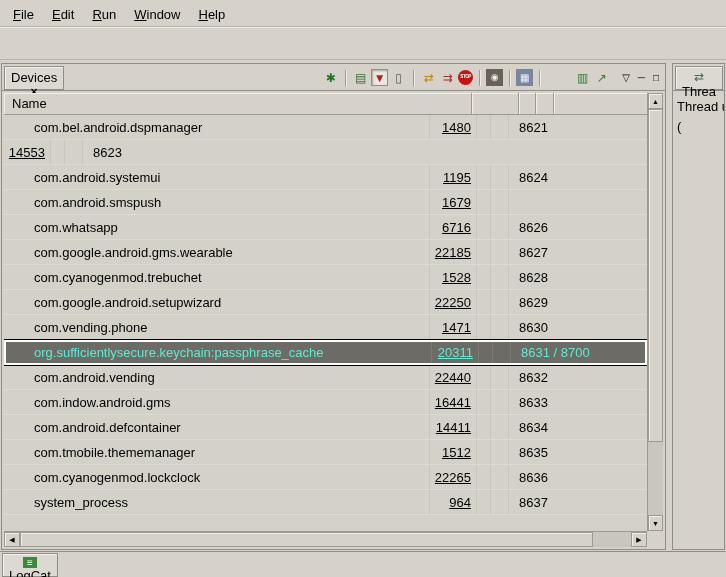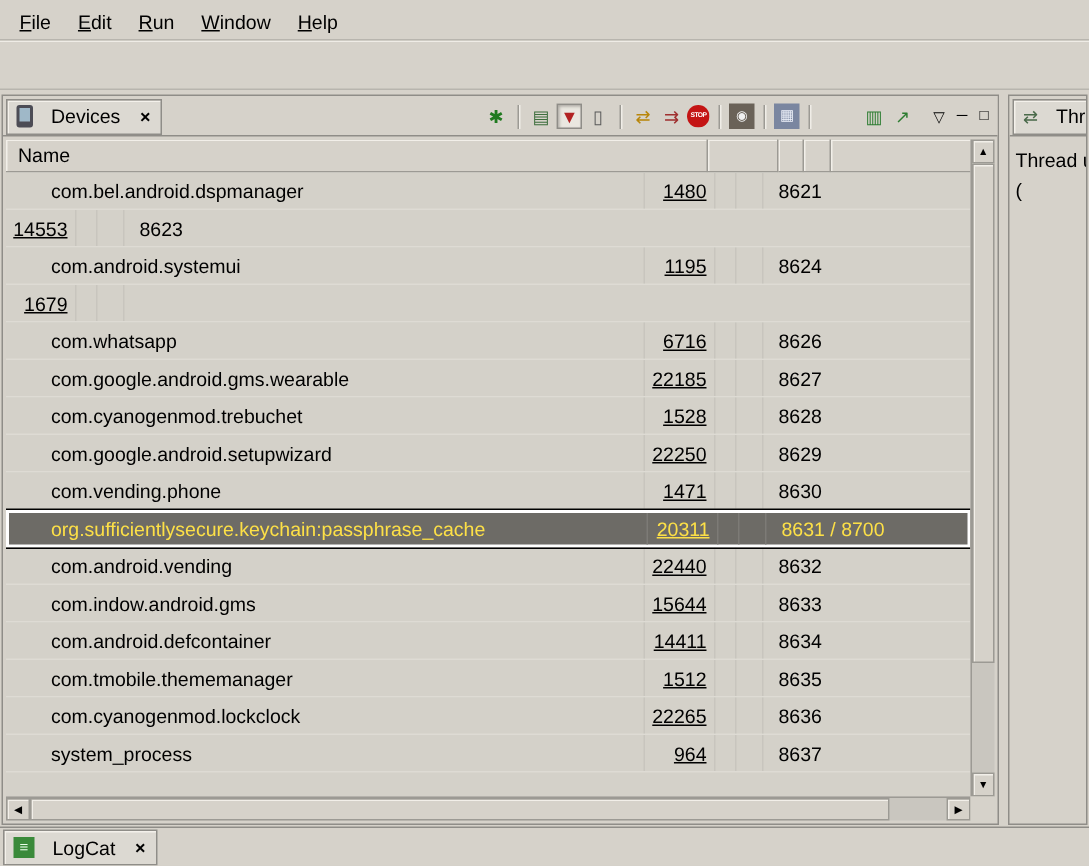--- a/index.html
+++ b/index.html
@@ -24,23 +24,23 @@
   .workbench { position:absolute; top:61px; left:0; right:0; bottom:26px; }
 
   .devices-panel { position:absolute; left:1px; top:2px; width:665px; bottom:1px;
     border:1px solid #8f8d88; background:#d6d2ca; }
   .threads-panel { position:absolute; left:672px; right:1px; top:2px; bottom:1px;
     border:1px solid #8f8d88; background:#d6d2ca; overflow:hidden; }
 
   
   .view-tabbar { height:27px; display:flex; align-items:center; padding:1px 2px 0 2px;
     border-bottom:1px solid #8f8d88; background:#d6d2ca; white-space:nowrap; }
-  .view-tab { display:inline-flex; align-items:center; gap:12px; padding:3px 6px;
+  .view-tab { display:inline-flex; align-items:center; gap:0; padding:3px 6px;
     border:1px solid #8f8d88; background:#dcd9d2;
-    box-shadow: inset 1px 1px 0 #f4f1eb; height:24px; }
+    box-shadow: inset 1px 1px 0 #f4f1eb; height:24px;flex-direction:column; }
   .tab-label { font-size:13px; }
   .tab-close { font-size:12px; font-weight:bold; padding:0 1px; cursor:default; }
 
   .device-glyph { width:11px; height:15px; background:#4c4c55; border-radius:2px;
     display:inline-block; position:relative; }
   .device-glyph::after { content:""; position:absolute; left:2px; top:2px; right:2px; bottom:4px;
     background:#9fb8c8; }
   .logcat-glyph { width:14px; height:14px; background:#3a8a3a; color:#eaffea;
     display:inline-flex; align-items:center; justify-content:center; font-size:10px; }
   .threads-glyph { font-size:12px; color:#4a6a4a; }
@@ -69,21 +69,21 @@
 
   .tbody { grid-row:2; grid-column:1; overflow:hidden; background:#d4d1c9; }
   .trow { height:25px; display:flex; align-items:center; background:#d4d1c9;
     border-bottom:1px solid #dedbd4; cursor:default; }
   .trow > div { height:100%; display:flex; align-items:center; overflow:hidden; white-space:nowrap; }
   .c-name { width:426px; padding-left:30px; border-right:1px solid #c8c5be; }
   .c-pid  { width:47px; justify-content:flex-end; padding-right:5px; border-right:1px solid #c8c5be;text-decoration:underline; }
   .c-s1 { width:14px; border-right:1px solid #c8c5be; }
   .c-s2 { width:18px; border-right:1px solid #c8c5be; }
   .c-port { flex:1; padding-left:10px; }
-  .trow.selected { background:#6d6b66; color:#fde047; border:2px solid #fff; outline:1px solid #000; }
+  .trow.selected { background:#6d6b66; color:#5eead4; border:2px solid #fff; outline:1px solid #000; }
   .trow.selected > div { border-right-color:#7d7b76; }
   .trow.selected .c-name { padding-left:28px; }
 
   
   .vscroll { grid-row:1 / 3; grid-column:2; display:flex; flex-direction:column;
     background:#c9c6bf; border-left:1px solid #9c9a94; }
   .sbtn { height:16px; flex:none; display:flex; align-items:center; justify-content:center;
     font-size:7px; background:#d6d2ca; border:1px solid #9c9a94;
     box-shadow: inset 1px 1px 0 #f2efe9; cursor:default; }
   .vthumb { height:76%; background:#d6d2ca; border:1px solid #9c9a94;
@@ -177,20 +177,21 @@
             <div class="c-port">8623</div>
           </div>
           <div class="trow">
             <div class="c-name">com.android.systemui</div>
             <div class="c-pid">1195</div>
             <div class="c-s1"></div>
             <div class="c-s2"></div>
             <div class="c-port">8624</div>
           </div>
           <div class="trow">
+            <div class="c-name">com.android.smspush</div>
             <div class="c-pid">1679</div>
             <div class="c-s1"></div>
             <div class="c-s2"></div>
           </div>
           <div class="trow">
             <div class="c-name">com.whatsapp</div>
             <div class="c-pid">6716</div>
             <div class="c-s1"></div>
             <div class="c-s2"></div>
             <div class="c-port">8626</div>
@@ -232,21 +233,21 @@
           </div>
           <div class="trow">
             <div class="c-name">com.android.vending</div>
             <div class="c-pid">22440</div>
             <div class="c-s1"></div>
             <div class="c-s2"></div>
             <div class="c-port">8632</div>
           </div>
           <div class="trow">
             <div class="c-name">com.indow.android.gms</div>
-            <div class="c-pid">15644</div>
+            <div class="c-pid">16441</div>
             <div class="c-s1"></div>
             <div class="c-s2"></div>
             <div class="c-port">8633</div>
           </div>
           <div class="trow">
             <div class="c-name">com.android.defcontainer</div>
             <div class="c-pid">14411</div>
             <div class="c-s1"></div>
             <div class="c-s2"></div>
             <div class="c-port">8634</div>

